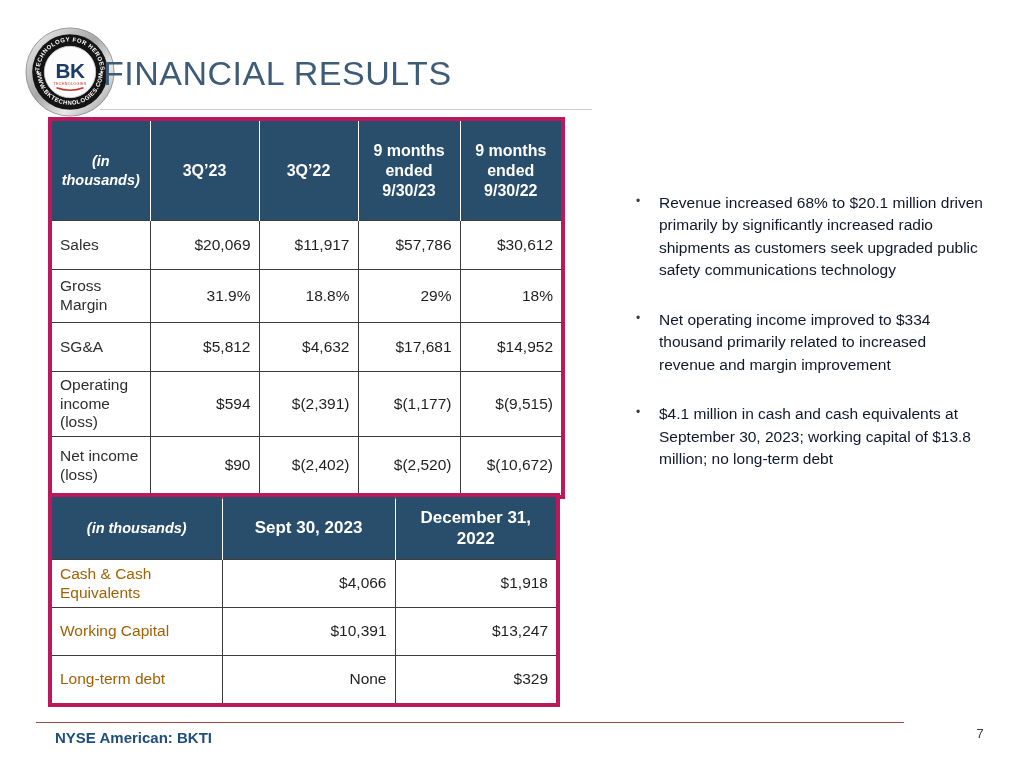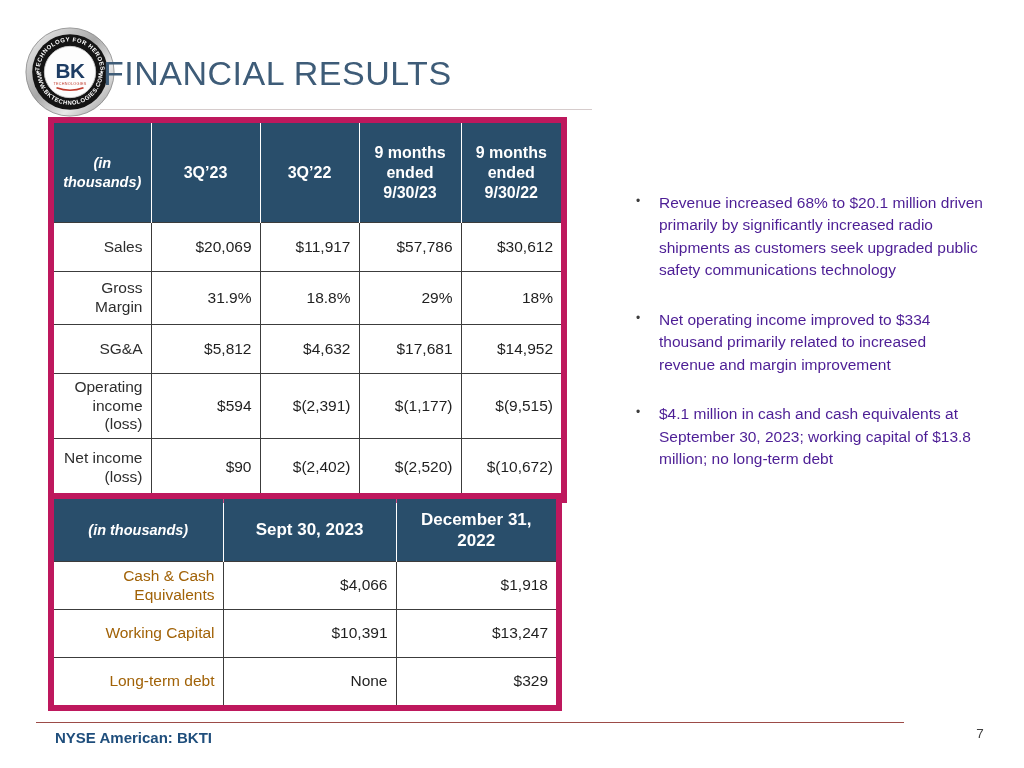--- a/index.html
+++ b/index.html
@@ -14,51 +14,51 @@
     position:absolute; left:103px; top:54px; font-size:34px; letter-spacing:0.5px;
     color:#3E5C78; font-weight:500; white-space:nowrap;
   }
   .title-rule { position:absolute; left:100px; top:109px; width:492px; height:1px; background:#d6cccc; }
 
   
   table { border-collapse:collapse; table-layout:fixed; }
   th, td { overflow:hidden; }
   .fin-table { position:absolute; left:48px; top:117px; width:513px; }
   .bal-table { position:absolute; left:48px; top:493px; width:508px; }
-  .fin-table, .bal-table { border:6px solid #be185d; }
+  .fin-table, .bal-table { border:4px solid #be185d; }
   th {
     background:#294E6B; color:#ffffff; font-weight:bold; text-align:center;
     vertical-align:middle; padding:4px 5px; border-left:1px solid rgba(255,255,255,0.22);
     line-height:1.25;
   }
   th:first-child { border-left:none; }
   td {
     border:1px solid #3c3c3c; color:#1f1f1f; text-align:right; vertical-align:middle;
     padding:4px 8px; line-height:1.2;
   }
-  td.row-label { text-align:right; color:#2e2e2e; }
+  td.row-label { text-align:left; color:#2e2e2e; }
 
   .fin-table th { height:91px; font-size:16px; }
   .fin-table th.units, .bal-table th.units { font-style:italic; font-size:14.5px; font-weight:600; }
   .fin-table td { font-size:15.5px; }
   .fin-table tr.r1 td { height:40px; }
   .fin-table tr.r2 td { height:44px; }
   .fin-table tr.r3 td { height:40px; }
   .fin-table tr.r4 td { height:50px; }
   .fin-table tr.r5 td { height:50px; }
 
   .bal-table th { height:54px; font-size:17px; }
   .bal-table td { font-size:15.5px; height:39px; }
   .bal-table td.row-label { color:#a16207; }
 
   
   .bullets { position:absolute; left:633px; top:192px; width:352px; margin:0; padding:0; list-style:none; }
   .bullets li {
     position:relative; padding-left:26px; margin:0 0 27px 0;
-    font-size:15.5px; line-height:1.45; color:#4c1d95;
+    font-size:15.5px; line-height:1.45; color:#0f172a;
   }
   .bullets li::before { content:"\2022"; position:absolute; left:3px; top:1px; font-size:12px; color:#3c3c3c; }
 
   
   .footer-rule { position:absolute; left:36px; top:722px; width:868px; height:1px; background:#9C4B47; }
   .footer-ticker { position:absolute; left:38px; top:729px; font-size:15px; font-weight:bold; color:#1F4E7C;padding-left:17px; }
   .page-number { position:absolute; left:968px; top:726px; width:24px; text-align:center; font-size:13.5px; color:#3f3f3f; }
 
   
   .ring-text { font-family:"Liberation Sans", sans-serif; font-size:6.6px; fill:#ffffff; letter-spacing:0.6px; font-weight:bold; }

